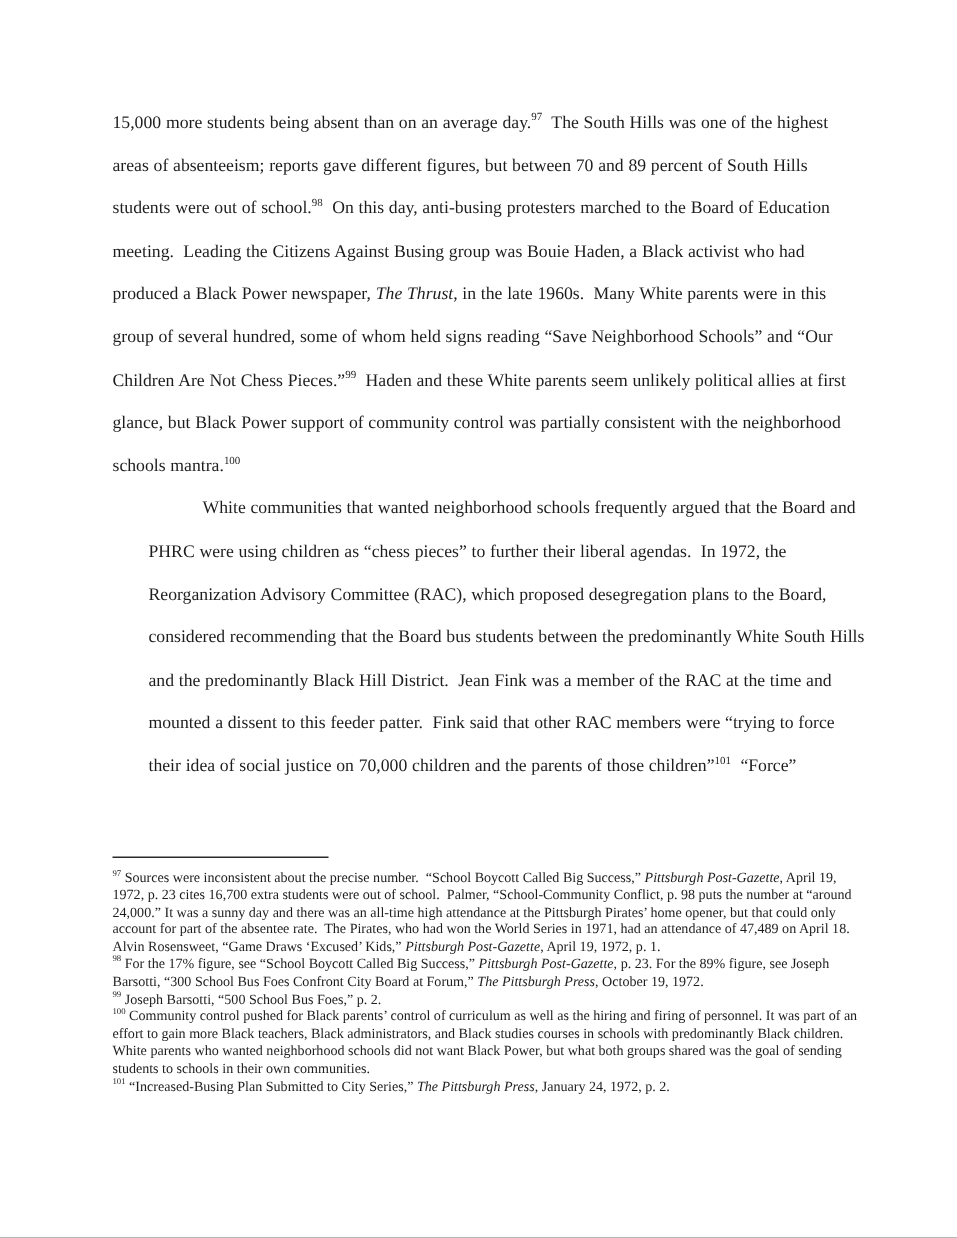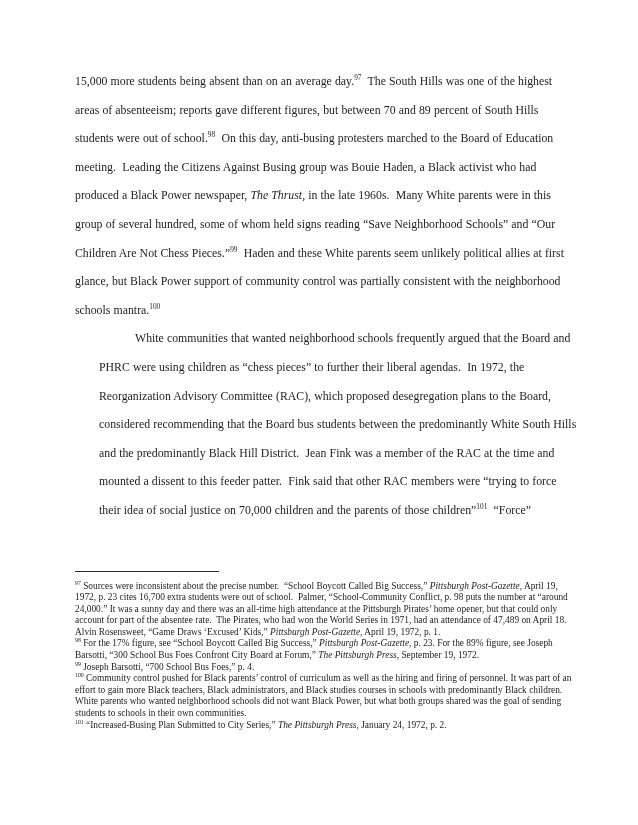--- a/index.html
+++ b/index.html
@@ -70,19 +70,19 @@
 <div class="page">
   <div class="body-text">
     <p class="body-para"><span>15,000 more students being absent than on an average day.</span><span class="fnref">97</span><span>&nbsp; The South Hills was one of the highest areas of absenteeism; reports gave different figures, but between 70 and 89 percent of South Hills students were out of school.</span><span class="fnref">98</span><span>&nbsp; On this day, anti-busing protesters marched to the Board of Education meeting.&nbsp; Leading the Citizens Against Busing group was Bouie Haden, a Black activist who had produced a Black Power newspaper, </span><span class="it">The Thrust</span><span>, in the late 1960s.&nbsp; Many White parents were in this group of several hundred, some of whom held signs reading “Save Neighborhood Schools” and “Our Children Are Not Chess Pieces.”</span><span class="fnref">99</span><span>&nbsp; Haden and these White parents seem unlikely political allies at first glance, but Black Power support of community control was partially consistent with the neighborhood schools mantra.</span><span class="fnref">100</span></p>
     <p class="body-para indent"><span>White communities that wanted neighborhood schools frequently argued that the Board and PHRC were using children as “chess pieces” to further their liberal agendas.&nbsp; In 1972, the Reorganization Advisory Committee (RAC), which proposed desegregation plans to the Board, considered recommending that the Board bus students between the predominantly White South Hills and the predominantly Black Hill District.&nbsp; Jean Fink was a member of the RAC at the time and mounted a dissent to this feeder patter.&nbsp; Fink said that other RAC members were “trying to force their idea of social justice on 70,000 children and the parents of those children”</span><span class="fnref">101</span><span>&nbsp; “Force”</span></p>
   </div>
 
   <hr class="fn-rule">
 
   <div class="footnotes">
       <div class="footnote"><span class="fnref">97</span><span> Sources were inconsistent about the precise number.&nbsp; “School Boycott Called Big Success,” </span><span class="it">Pittsburgh Post-Gazette</span><span>, April 19, 1972, p. 23 cites 16,700 extra students were out of school.&nbsp; Palmer, “School-Community Conflict, p. 98 puts the number at “around 24,000.” It was a sunny day and there was an all-time high attendance at the Pittsburgh Pirates’ home opener, but that could only account for part of the absentee rate.&nbsp; The Pirates, who had won the World Series in 1971, had an attendance of 47,489 on April 18.&nbsp; Alvin Rosensweet, “Game Draws ‘Excused’ Kids,” </span><span class="it">Pittsburgh Post-Gazette</span><span>, April 19, 1972, p. 1.</span></div>
-      <div class="footnote"><span class="fnref">98</span><span> For the 17% figure, see “School Boycott Called Big Success,” </span><span class="it">Pittsburgh Post-Gazette</span><span>, p. 23. For the 89% figure, see Joseph Barsotti, “300 School Bus Foes Confront City Board at Forum,” </span><span class="it">The Pittsburgh Press</span><span>, September 19, 1972.</span></div>
-      <div class="footnote"><span class="fnref">99</span><span> Joseph Barsotti, “700 School Bus Foes,” p. 4.</span></div>
+      <div class="footnote"><span class="fnref">98</span><span> For the 17% figure, see “School Boycott Called Big Success,” </span><span class="it">Pittsburgh Post-Gazette</span><span>, p. 23. For the 89% figure, see Joseph Barsotti, “300 School Bus Foes Confront City Board at Forum,” </span><span class="it">The Pittsburgh Press</span><span>, October 19, 1972.</span></div>
+      <div class="footnote"><span class="fnref">99</span><span> Joseph Barsotti, “500 School Bus Foes,” p. 2.</span></div>
       <div class="footnote"><span class="fnref">100</span><span> Community control pushed for Black parents’ control of curriculum as well as the hiring and firing of personnel. It was part of an effort to gain more Black teachers, Black administrators, and Black studies courses in schools with predominantly Black children. White parents who wanted neighborhood schools did not want Black Power, but what both groups shared was the goal of sending students to schools in their own communities.</span></div>
       <div class="footnote"><span class="fnref">101</span><span> “Increased-Busing Plan Submitted to City Series,” </span><span class="it">The Pittsburgh Press</span><span>, January 24, 1972, p. 2.</span></div>
     </div>
 
 </div>
 
 </body></html>

